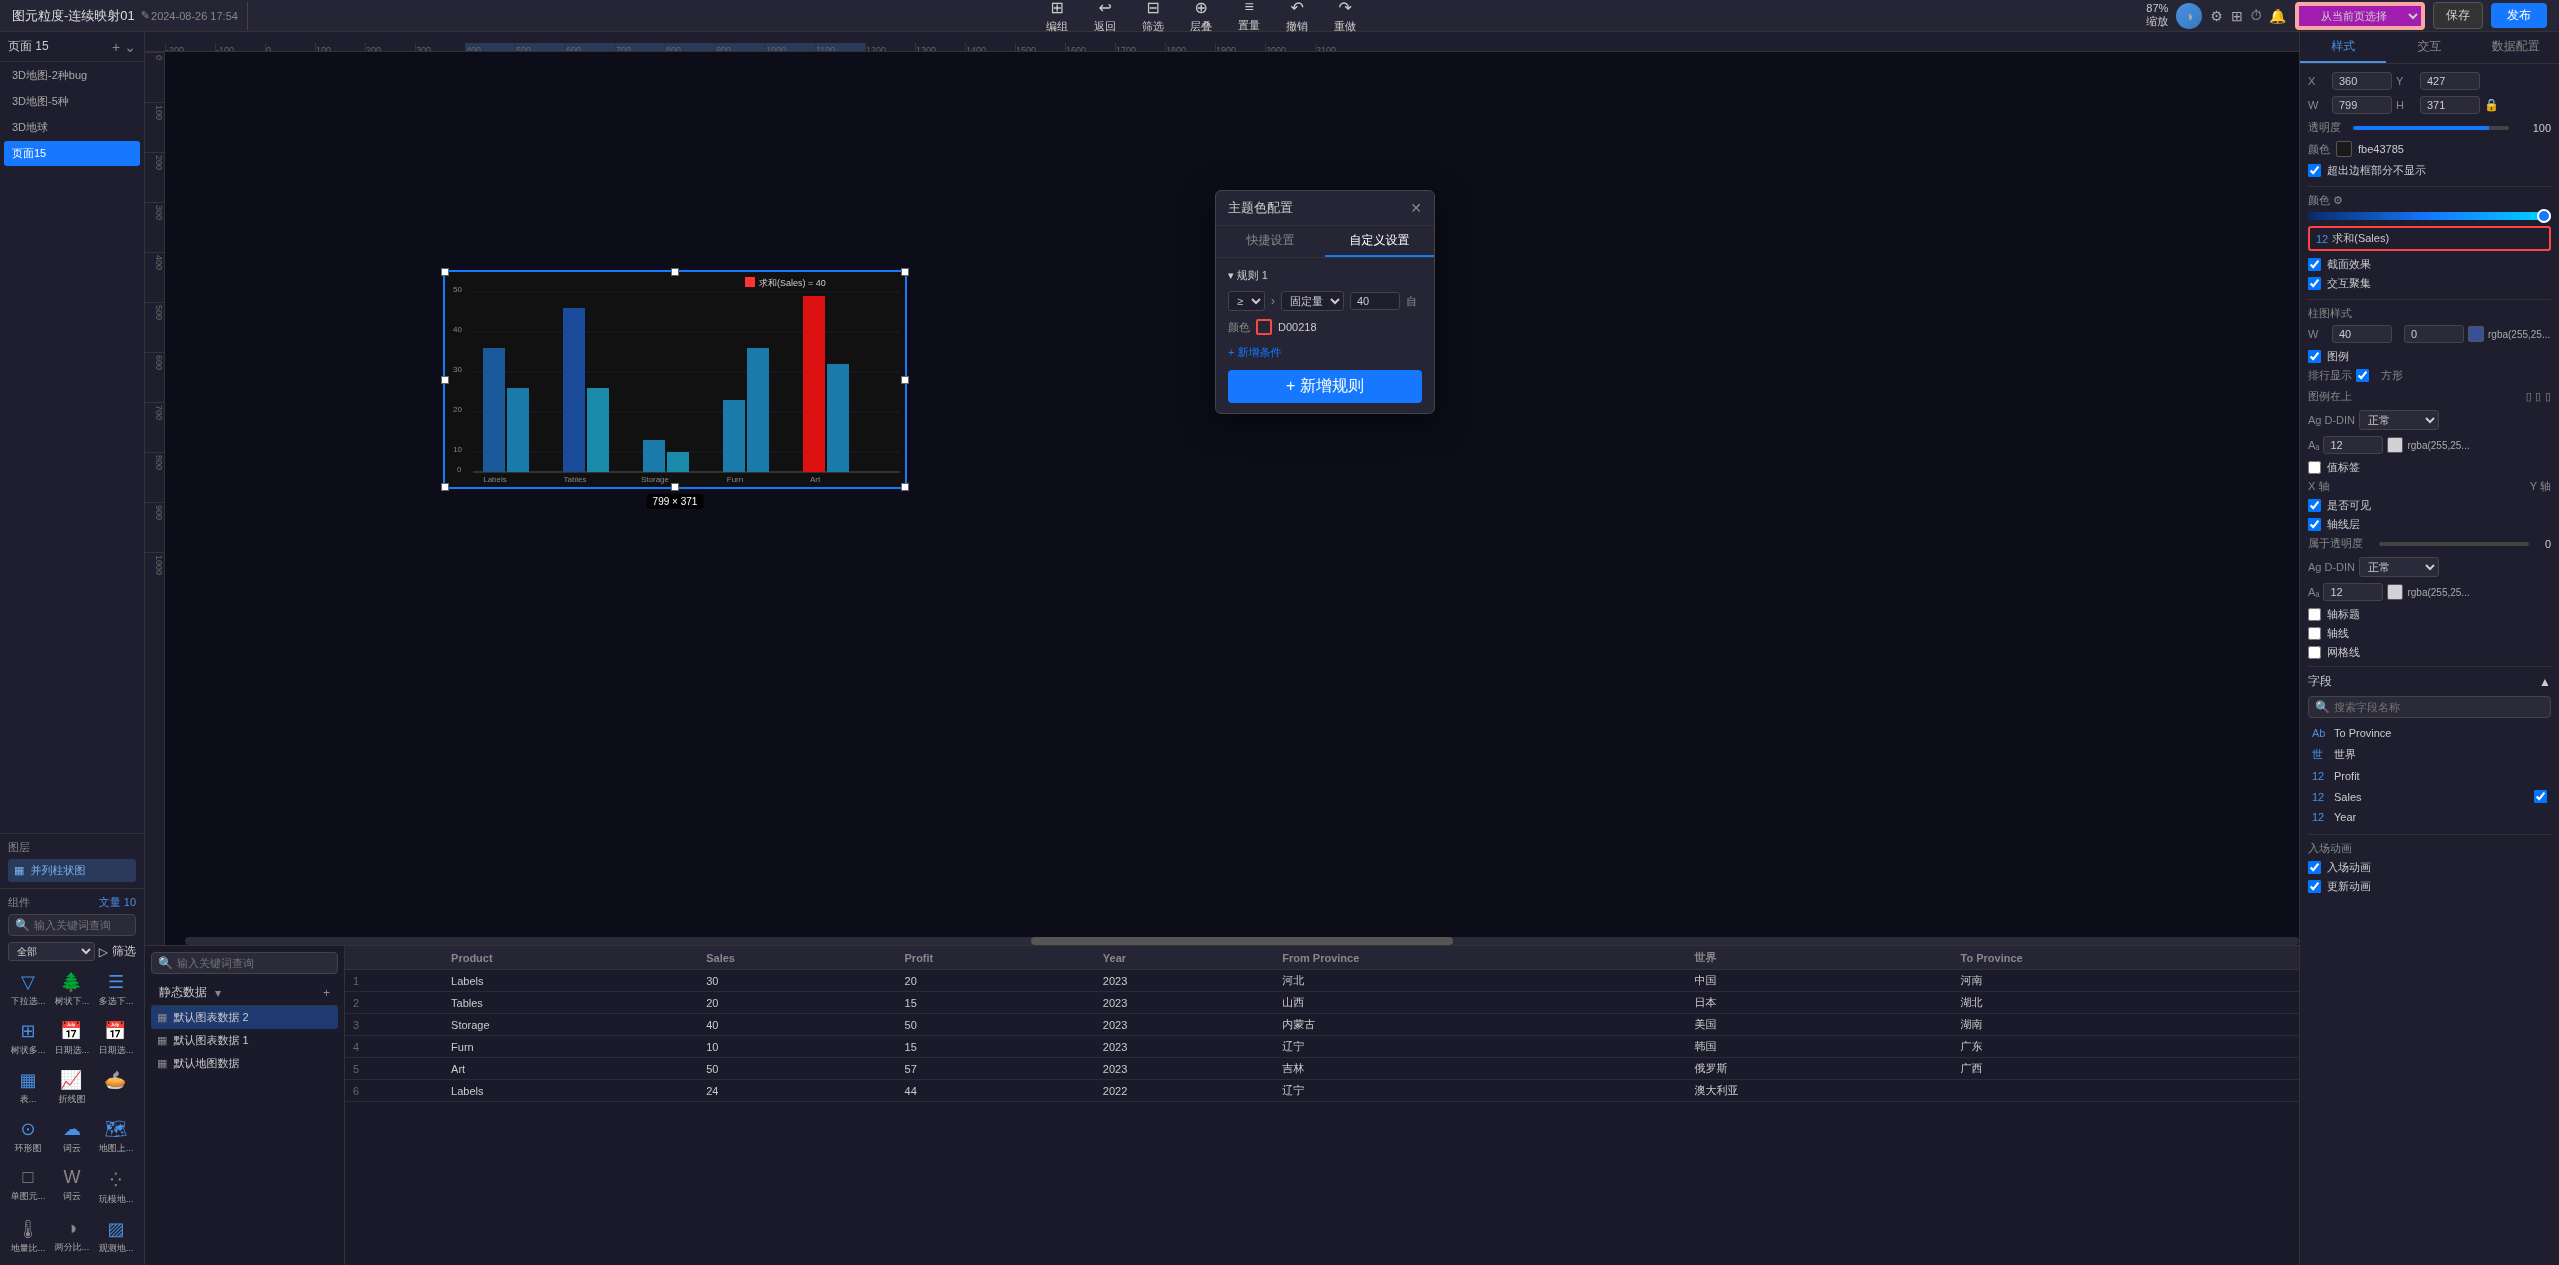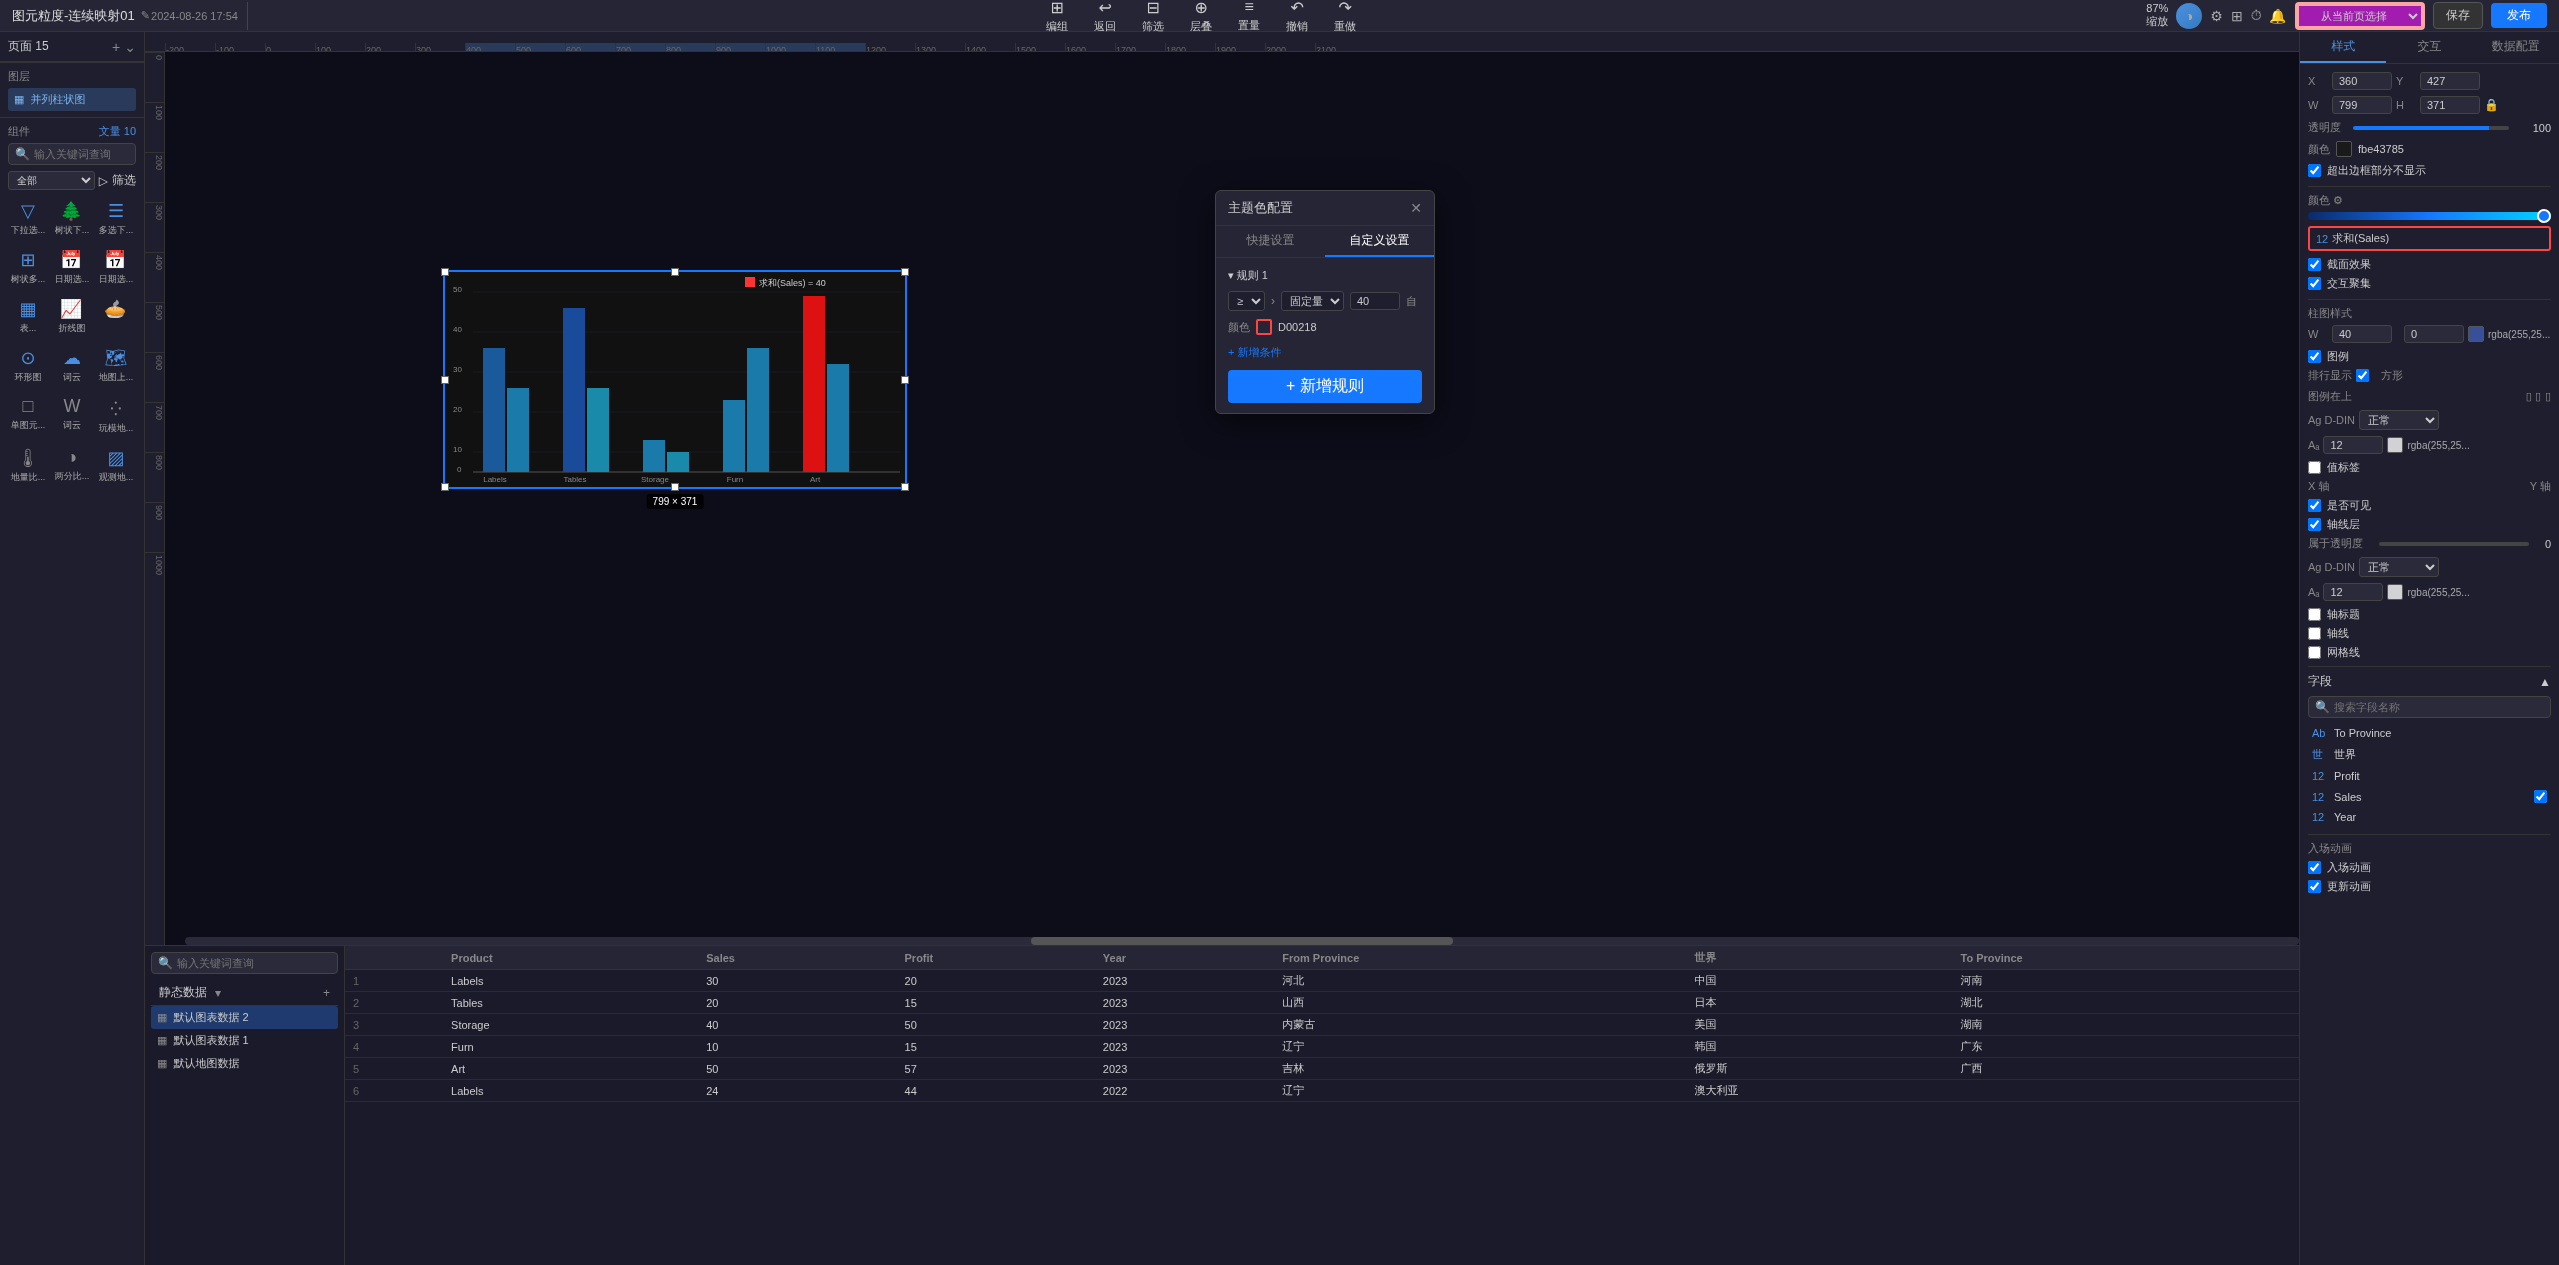--- a/index.html
+++ b/index.html
@@ -768,20 +768,26 @@
 
 <div class="main-area">
 
   <div class="left-sidebar">
     <div class="page-header">
       <span class="page-label">页面 15</span>
       <div class="page-controls">
         <span>+</span>
         <span>⌄</span>
       </div>
+    </div>
+    <div class="page-list">
+      <div class="page-item">3D地图-2种bug</div>
+      <div class="page-item">3D地图-5种</div>
+      <div class="page-item">3D地球</div>
+      <div class="page-item active">页面15</div>
     </div>
     <div class="layer-section">
       <div class="layer-title">图层</div>
       <div class="layer-item">
         <span>▦</span>
         <span>并列柱状图</span>
       </div>
     </div>
     <div class="widget-section">
       <div class="widget-header">

